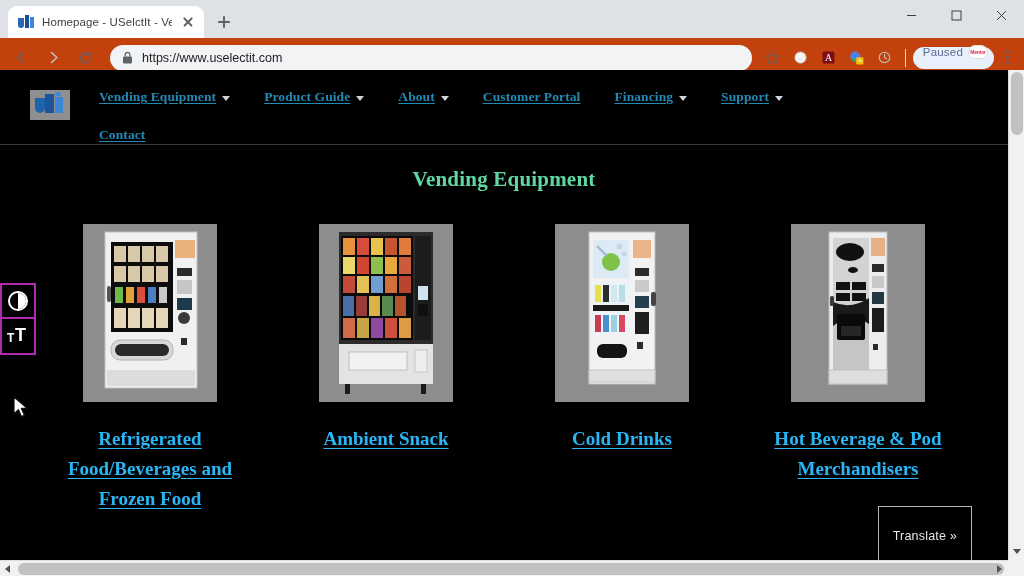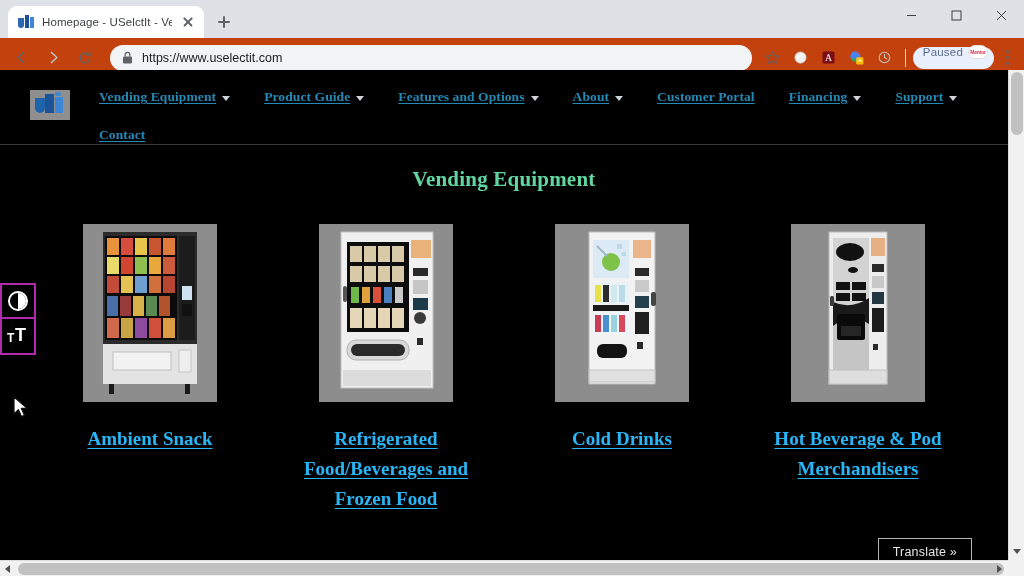--- a/index.html
+++ b/index.html
@@ -176,21 +176,21 @@
     position:absolute; left:34px; top:250px;
     background:#000; border:1px solid #9a9a9a; color:#fff;
     font-size:12px; padding:5px 14px; white-space:nowrap; z-index:45;
   }
   .cursor-arrow { position:absolute; left:12px; top:326px; z-index: 50; }
 
   
   .translate-btn {
     position:absolute; right: 52px; bottom: 10px;
     border:1px solid #b5b5b5; background:#000; color:#e6e6e6;
-    font-size: 12.5px; padding: 6px 14px; cursor:pointer;
+    font-size: 12.5px; padding: 22px 14px; cursor:pointer;
     letter-spacing:.2px;
   }
 
   
   .vscroll {
     position:absolute; right:0; top:70px; width:16px; height:490px;
     background:#f1f1f1; border-left:1px solid #dcdcdc;
   }
   .vthumb { position:absolute; left:2px; top:2px; width:12px; height:63px; background:#c1c1c1; border-radius:6px; cursor:pointer;}
   .varrow { position:absolute; left:0; width:16px; height:16px; display:flex; align-items:center; justify-content:center; cursor:pointer;}
@@ -328,24 +328,20 @@
           <div class="navrow">
             <div class="navitem">
               <span class="navlink">Vending Equipment</span>
               <span class="caret"></span>
             </div>
             <div class="navitem">
               <span class="navlink">Product Guide</span>
               <span class="caret"></span>
             </div>
             <div class="navitem">
-              <span class="navlink">Features and Options</span>
-              <span class="caret"></span>
-            </div>
-            <div class="navitem">
               <span class="navlink">About</span>
               <span class="caret"></span>
             </div>
             <div class="navitem">
               <span class="navlink">Customer Portal</span>
             </div>
             <div class="navitem">
               <span class="navlink">Financing</span>
               <span class="caret"></span>
             </div>
@@ -359,20 +355,63 @@
               <span class="navlink">Contact</span>
             </div>
           </div>
         </div>
       </div>
 
       <div class="content">
         <div class="page-title">Vending Equipment</div>
 
         <div class="grid">
+
+          <div class="cell">
+            <div class="vm-frame">
+              <svg class="vm" width="110" height="166" viewBox="0 0 110 166">
+                <rect x="10" y="2" width="92" height="156" fill="#f0f0f0" stroke="#c2c2c2"></rect>
+                <rect x="16" y="12" width="62" height="90" fill="#0c0c0c"></rect>
+                <g fill="#d8c9a8">
+                  <rect x="19" y="16" width="12" height="16"></rect>
+                    <rect x="33" y="16" width="12" height="16"></rect>
+                  <rect x="47" y="16" width="12" height="16"></rect>
+                    <rect x="61" y="16" width="12" height="16"></rect>
+                  <rect x="19" y="36" width="12" height="16"></rect>
+                    <rect x="33" y="36" width="12" height="16"></rect>
+                  <rect x="47" y="36" width="12" height="16"></rect>
+                    <rect x="61" y="36" width="12" height="16"></rect>
+                </g>
+                <g>
+                  <rect x="20" y="57" width="8" height="16" fill="#6fb84a"></rect>
+                    <rect x="31" y="57" width="8" height="16" fill="#e0a03c"></rect>
+                  <rect x="42" y="57" width="8" height="16" fill="#d94f3c"></rect>
+                    <rect x="53" y="57" width="8" height="16" fill="#4a7fc1"></rect>
+                  <rect x="64" y="57" width="8" height="16" fill="#c9c9c9"></rect>
+                </g>
+                <g fill="#e4d6b6">
+                  <rect x="19" y="78" width="12" height="20"></rect>
+                    <rect x="33" y="78" width="12" height="20"></rect>
+                  <rect x="47" y="78" width="12" height="20"></rect>
+                    <rect x="61" y="78" width="12" height="20"></rect>
+                </g>
+                <rect x="80" y="10" width="20" height="18" fill="#e8b27a"></rect>
+                <rect x="82" y="38" width="15" height="8" fill="#2a2a2a"></rect>
+                <rect x="82" y="50" width="15" height="14" fill="#c6c6c6"></rect>
+                <rect x="82" y="68" width="15" height="12" fill="#1d3a4a"></rect>
+                <circle cx="89" cy="88" r="6" fill="#3a3a3a"></circle>
+                <rect x="16" y="110" width="62" height="20" rx="9" fill="#d8d8d8" stroke="#b2b2b2"></rect>
+                <rect x="20" y="114" width="54" height="12" rx="6" fill="#2a2a2a"></rect>
+                <rect x="86" y="108" width="6" height="7" fill="#2a2a2a"></rect>
+                <rect x="12" y="140" width="88" height="16" fill="#dcdcdc"></rect>
+                <rect x="12" y="56" width="4" height="16" rx="2" fill="#555"></rect>
+              </svg>
+            </div>
+            <div class="cell-link">Refrigerated Food/Beverages and Frozen Food</div>
+          </div>
 
           <div class="cell">
             <div class="vm-frame">
               <svg class="vm" width="110" height="166" viewBox="0 0 110 166">
                 <rect x="8" y="2" width="94" height="152" fill="#2b2b2b"></rect>
                 <rect x="10" y="6" width="72" height="104" fill="#0b0b0b"></rect>
                 <g>
                   <rect x="12" y="8" width="12" height="17" fill="#e8923c"></rect>
                     <rect x="26" y="8" width="12" height="17" fill="#d84c3e"></rect>
                   <rect x="40" y="8" width="12" height="17" fill="#e8c44a"></rect>
@@ -408,63 +447,20 @@
                 <rect x="14" y="154" width="5" height="10" fill="#1a1a1a"></rect>
                 <rect x="90" y="154" width="5" height="10" fill="#1a1a1a"></rect>
               </svg>
             </div>
             <div class="cell-link">Ambient Snack</div>
           </div>
 
           <div class="cell">
             <div class="vm-frame">
               <svg class="vm" width="110" height="166" viewBox="0 0 110 166">
-                <rect x="10" y="2" width="92" height="156" fill="#f0f0f0" stroke="#c2c2c2"></rect>
-                <rect x="16" y="12" width="62" height="90" fill="#0c0c0c"></rect>
-                <g fill="#d8c9a8">
-                  <rect x="19" y="16" width="12" height="16"></rect>
-                    <rect x="33" y="16" width="12" height="16"></rect>
-                  <rect x="47" y="16" width="12" height="16"></rect>
-                    <rect x="61" y="16" width="12" height="16"></rect>
-                  <rect x="19" y="36" width="12" height="16"></rect>
-                    <rect x="33" y="36" width="12" height="16"></rect>
-                  <rect x="47" y="36" width="12" height="16"></rect>
-                    <rect x="61" y="36" width="12" height="16"></rect>
-                </g>
-                <g>
-                  <rect x="20" y="57" width="8" height="16" fill="#6fb84a"></rect>
-                    <rect x="31" y="57" width="8" height="16" fill="#e0a03c"></rect>
-                  <rect x="42" y="57" width="8" height="16" fill="#d94f3c"></rect>
-                    <rect x="53" y="57" width="8" height="16" fill="#4a7fc1"></rect>
-                  <rect x="64" y="57" width="8" height="16" fill="#c9c9c9"></rect>
-                </g>
-                <g fill="#e4d6b6">
-                  <rect x="19" y="78" width="12" height="20"></rect>
-                    <rect x="33" y="78" width="12" height="20"></rect>
-                  <rect x="47" y="78" width="12" height="20"></rect>
-                    <rect x="61" y="78" width="12" height="20"></rect>
-                </g>
-                <rect x="80" y="10" width="20" height="18" fill="#e8b27a"></rect>
-                <rect x="82" y="38" width="15" height="8" fill="#2a2a2a"></rect>
-                <rect x="82" y="50" width="15" height="14" fill="#c6c6c6"></rect>
-                <rect x="82" y="68" width="15" height="12" fill="#1d3a4a"></rect>
-                <circle cx="89" cy="88" r="6" fill="#3a3a3a"></circle>
-                <rect x="16" y="110" width="62" height="20" rx="9" fill="#d8d8d8" stroke="#b2b2b2"></rect>
-                <rect x="20" y="114" width="54" height="12" rx="6" fill="#2a2a2a"></rect>
-                <rect x="86" y="108" width="6" height="7" fill="#2a2a2a"></rect>
-                <rect x="12" y="140" width="88" height="16" fill="#dcdcdc"></rect>
-                <rect x="12" y="56" width="4" height="16" rx="2" fill="#555"></rect>
-              </svg>
-            </div>
-            <div class="cell-link">Refrigerated Food/Beverages and Frozen Food</div>
-          </div>
-
-          <div class="cell">
-            <div class="vm-frame">
-              <svg class="vm" width="110" height="166" viewBox="0 0 110 166">
                 <rect x="22" y="2" width="66" height="152" fill="#f2f2f2" stroke="#bdbdbd"></rect>
                 <rect x="26" y="10" width="36" height="38" fill="#dbeaf5"></rect>
                 <circle cx="44" cy="32" r="9" fill="#7fc24a"></circle>
                 <path d="M30 16 L40 26" stroke="#9fb9c9" stroke-width="2"></path>
                 <rect x="50" y="14" width="5" height="5" fill="#bcd9ea"></rect>
                 <rect x="55" y="22" width="4" height="4" fill="#bcd9ea"></rect>
                 <rect x="26" y="52" width="36" height="22" fill="#eaf2f7"></rect>
                 <g>
                   <rect x="28" y="55" width="6" height="17" fill="#e8e04a"></rect>
                     <rect x="36" y="55" width="6" height="17" fill="#2e2e2e"></rect>

